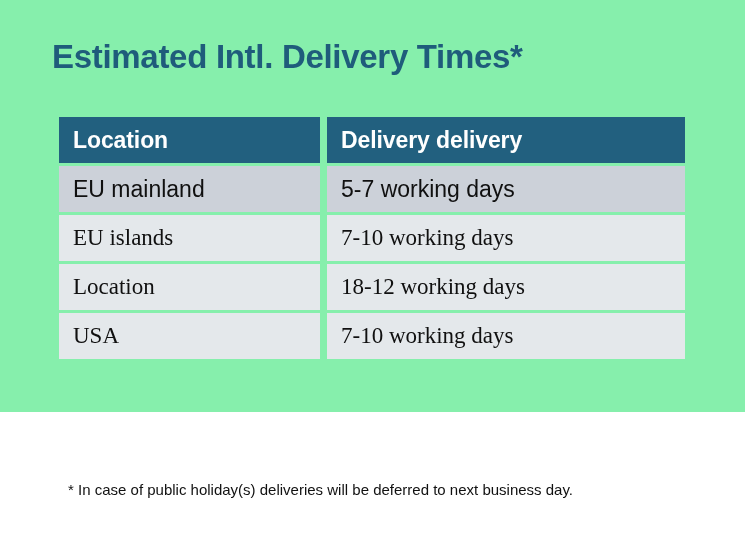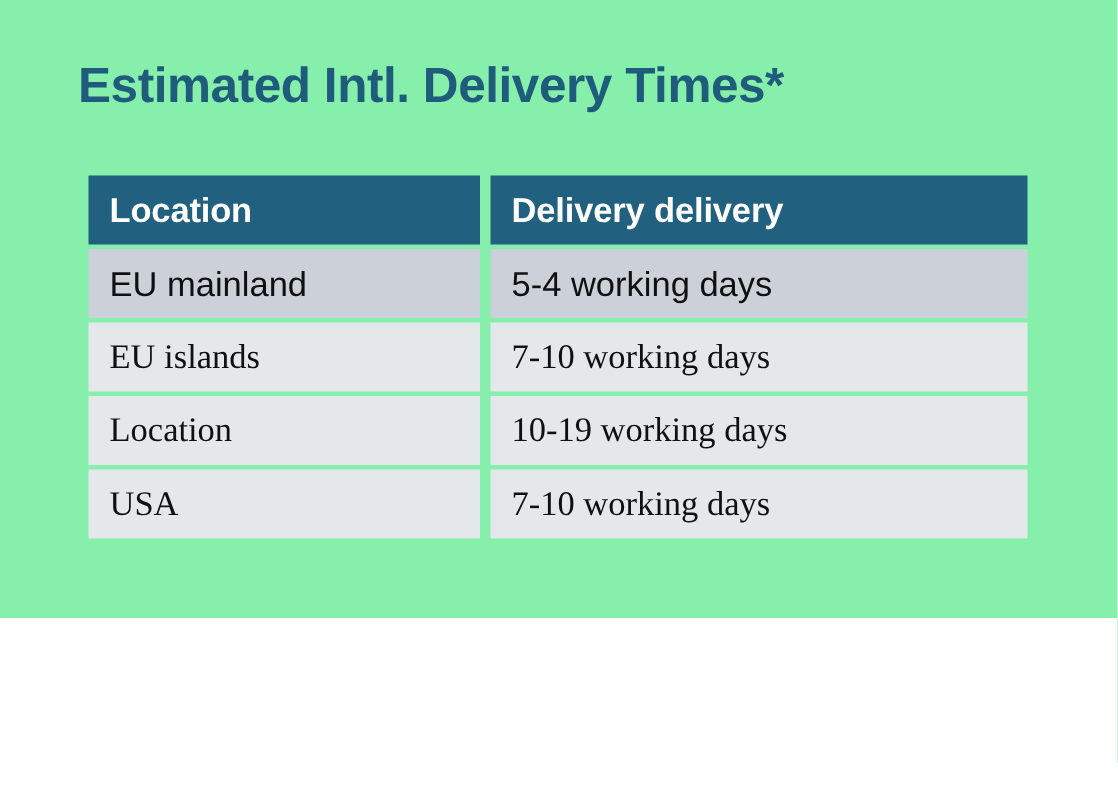--- a/index.html
+++ b/index.html
@@ -107,31 +107,32 @@
     </colgroup>
     <thead>
       <tr>
         <th class="col-location">Location</th>
         <th class="col-delivery">Delivery delivery</th>
       </tr>
     </thead>
     <tbody>
       <tr class="band-dark">
         <td>EU mainland</td>
-        <td>5-4 working days</td>
+        <td>5-7 working days</td>
       </tr>
       <tr class="band-light">
         <td>EU islands</td>
         <td>7-10 working days</td>
       </tr>
       <tr class="band-light">
         <td>Location</td>
-        <td>10-19 working days</td>
+        <td>18-12 working days</td>
       </tr>
       <tr class="band-light">
         <td>USA</td>
         <td>7-10 working days</td>
       </tr>
     </tbody>
   </table>
 
+  <div class="footnote">* In case of public holiday(s) deliveries will be deferred to next business day.</div>
 
 </div>
 
 </body></html>

